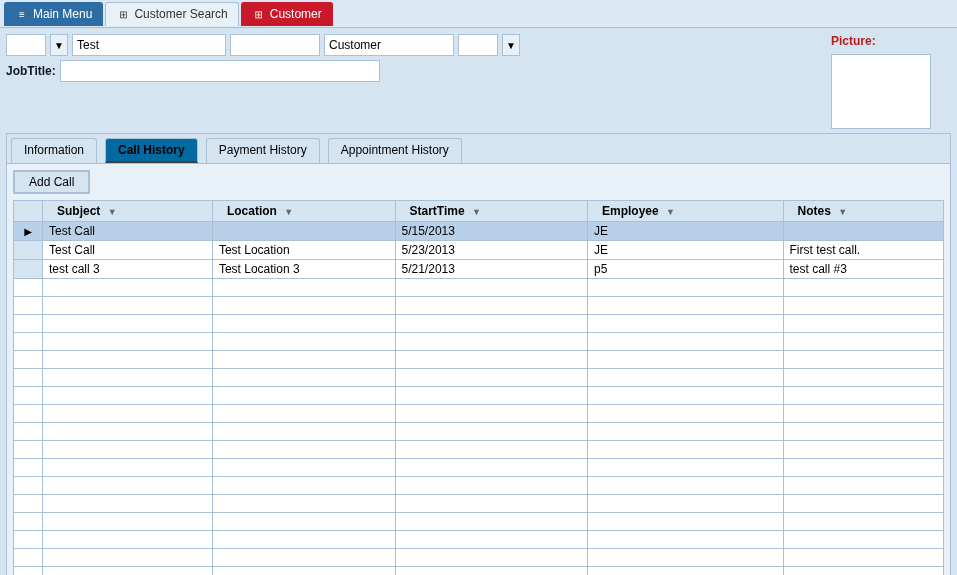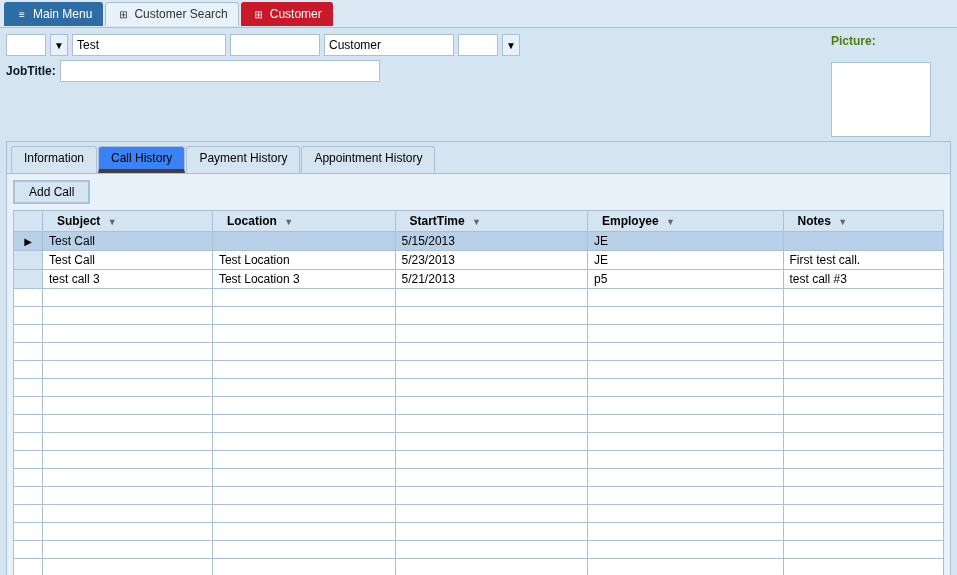--- a/index.html
+++ b/index.html
@@ -106,57 +106,57 @@
     
     .picture-area {
       display: flex;
       flex-direction: column;
       align-items: flex-start;
       min-width: 120px;
     }
     .picture-label {
       font-size: 12px;
       font-weight: bold;
-      color: #4d7c0f;
-      margin-bottom: 14px;
+      color: #b91c1c;
+      margin-bottom: 6px;
     }
     .picture-box {
       width: 100px;
       height: 75px;
       border: 1px solid #aac0d6;
       background: white;
     }
 
     
     .tab-panel {
       background: #e8f0f8;
       border: 1px solid #aac0d6;
       display: flex;
       flex-direction: column;
     }
     .tab-headers {
       display: flex;
       background: #d4e4f0;
       border-bottom: 1px solid #aac0d6;
       padding: 4px 4px 0 4px;
-      gap: 1px;
+      gap: 8px;
     }
     .tab-header {
       padding: 4px 12px;
       border: 1px solid #aac0d6;
       border-bottom: none;
       background: #d4e4f0;
       cursor: pointer;
       font-size: 12px;
       border-radius: 3px 3px 0 0;
     }
     .tab-header.active {
-      background: #3b82f6;
-      border-bottom: 4px solid #404040;
-      font-weight: normal;
+      background: #0369a1;
+      border-bottom: 2px solid #404040;
+      font-weight: bold;
     }
     .tab-content {
       padding: 6px;
       flex: 1;
       background: #e8f0f8;
     }
 
     
     .add-call-btn {
       border: 2px solid #aac0d6;

